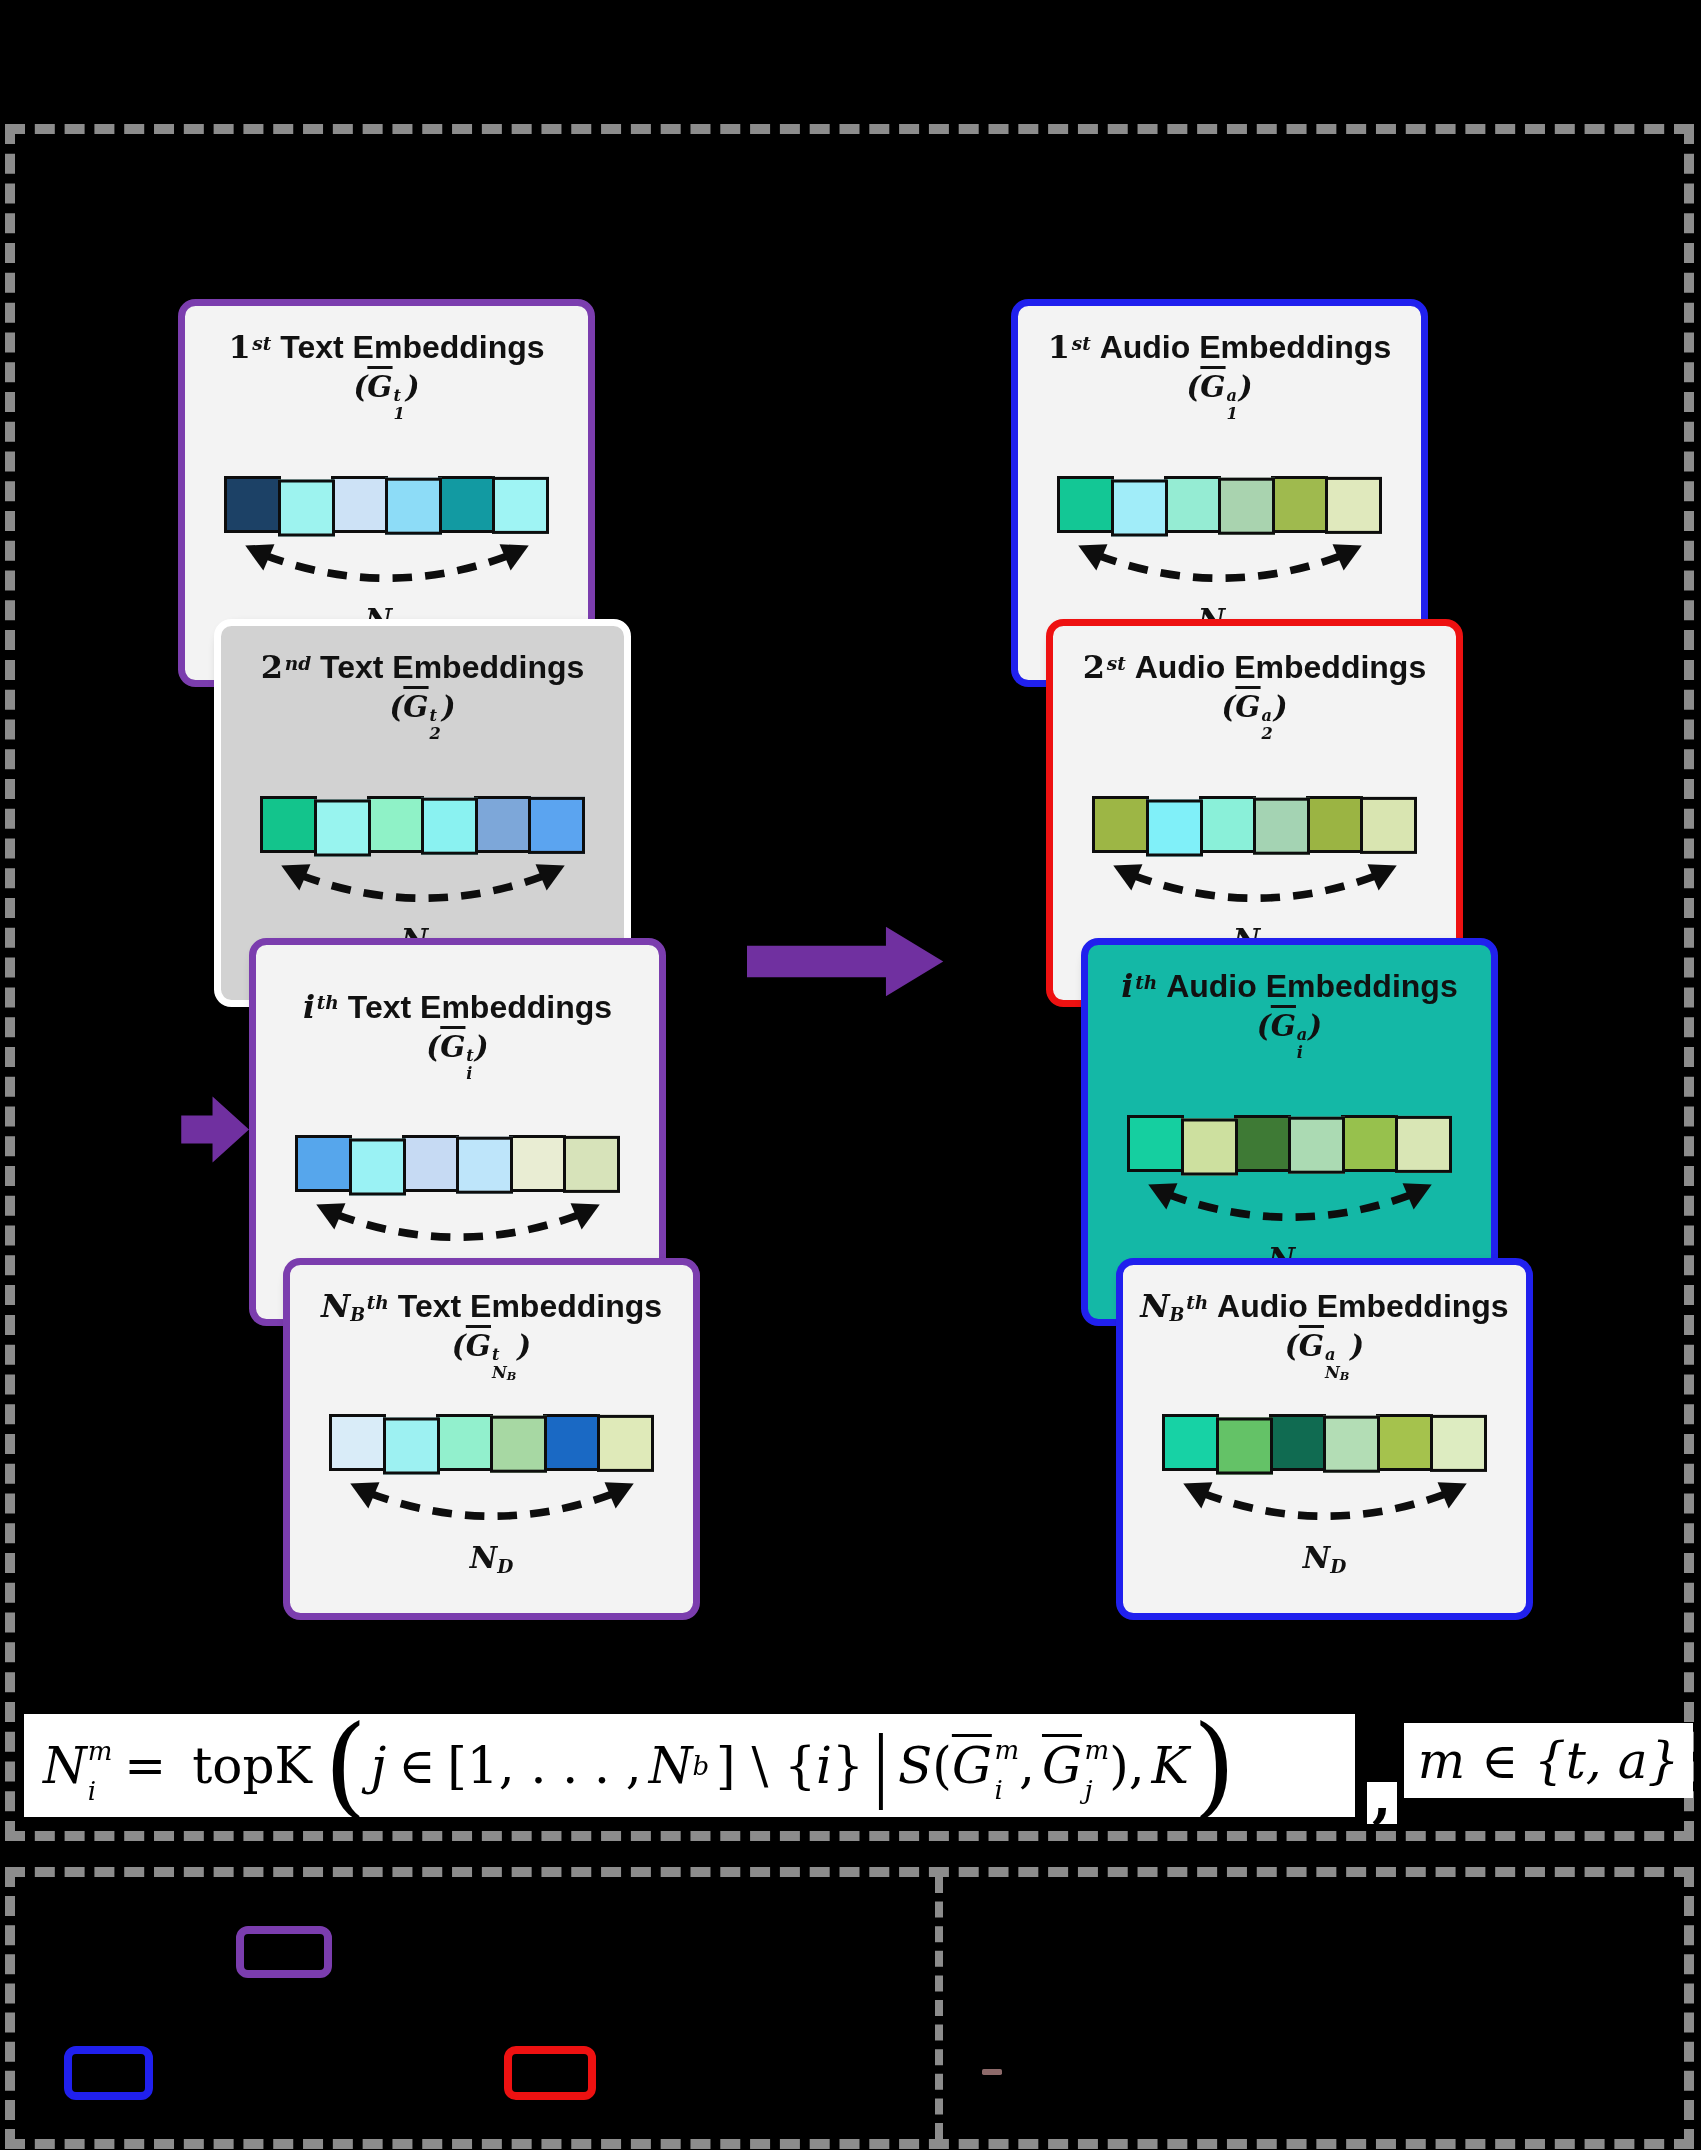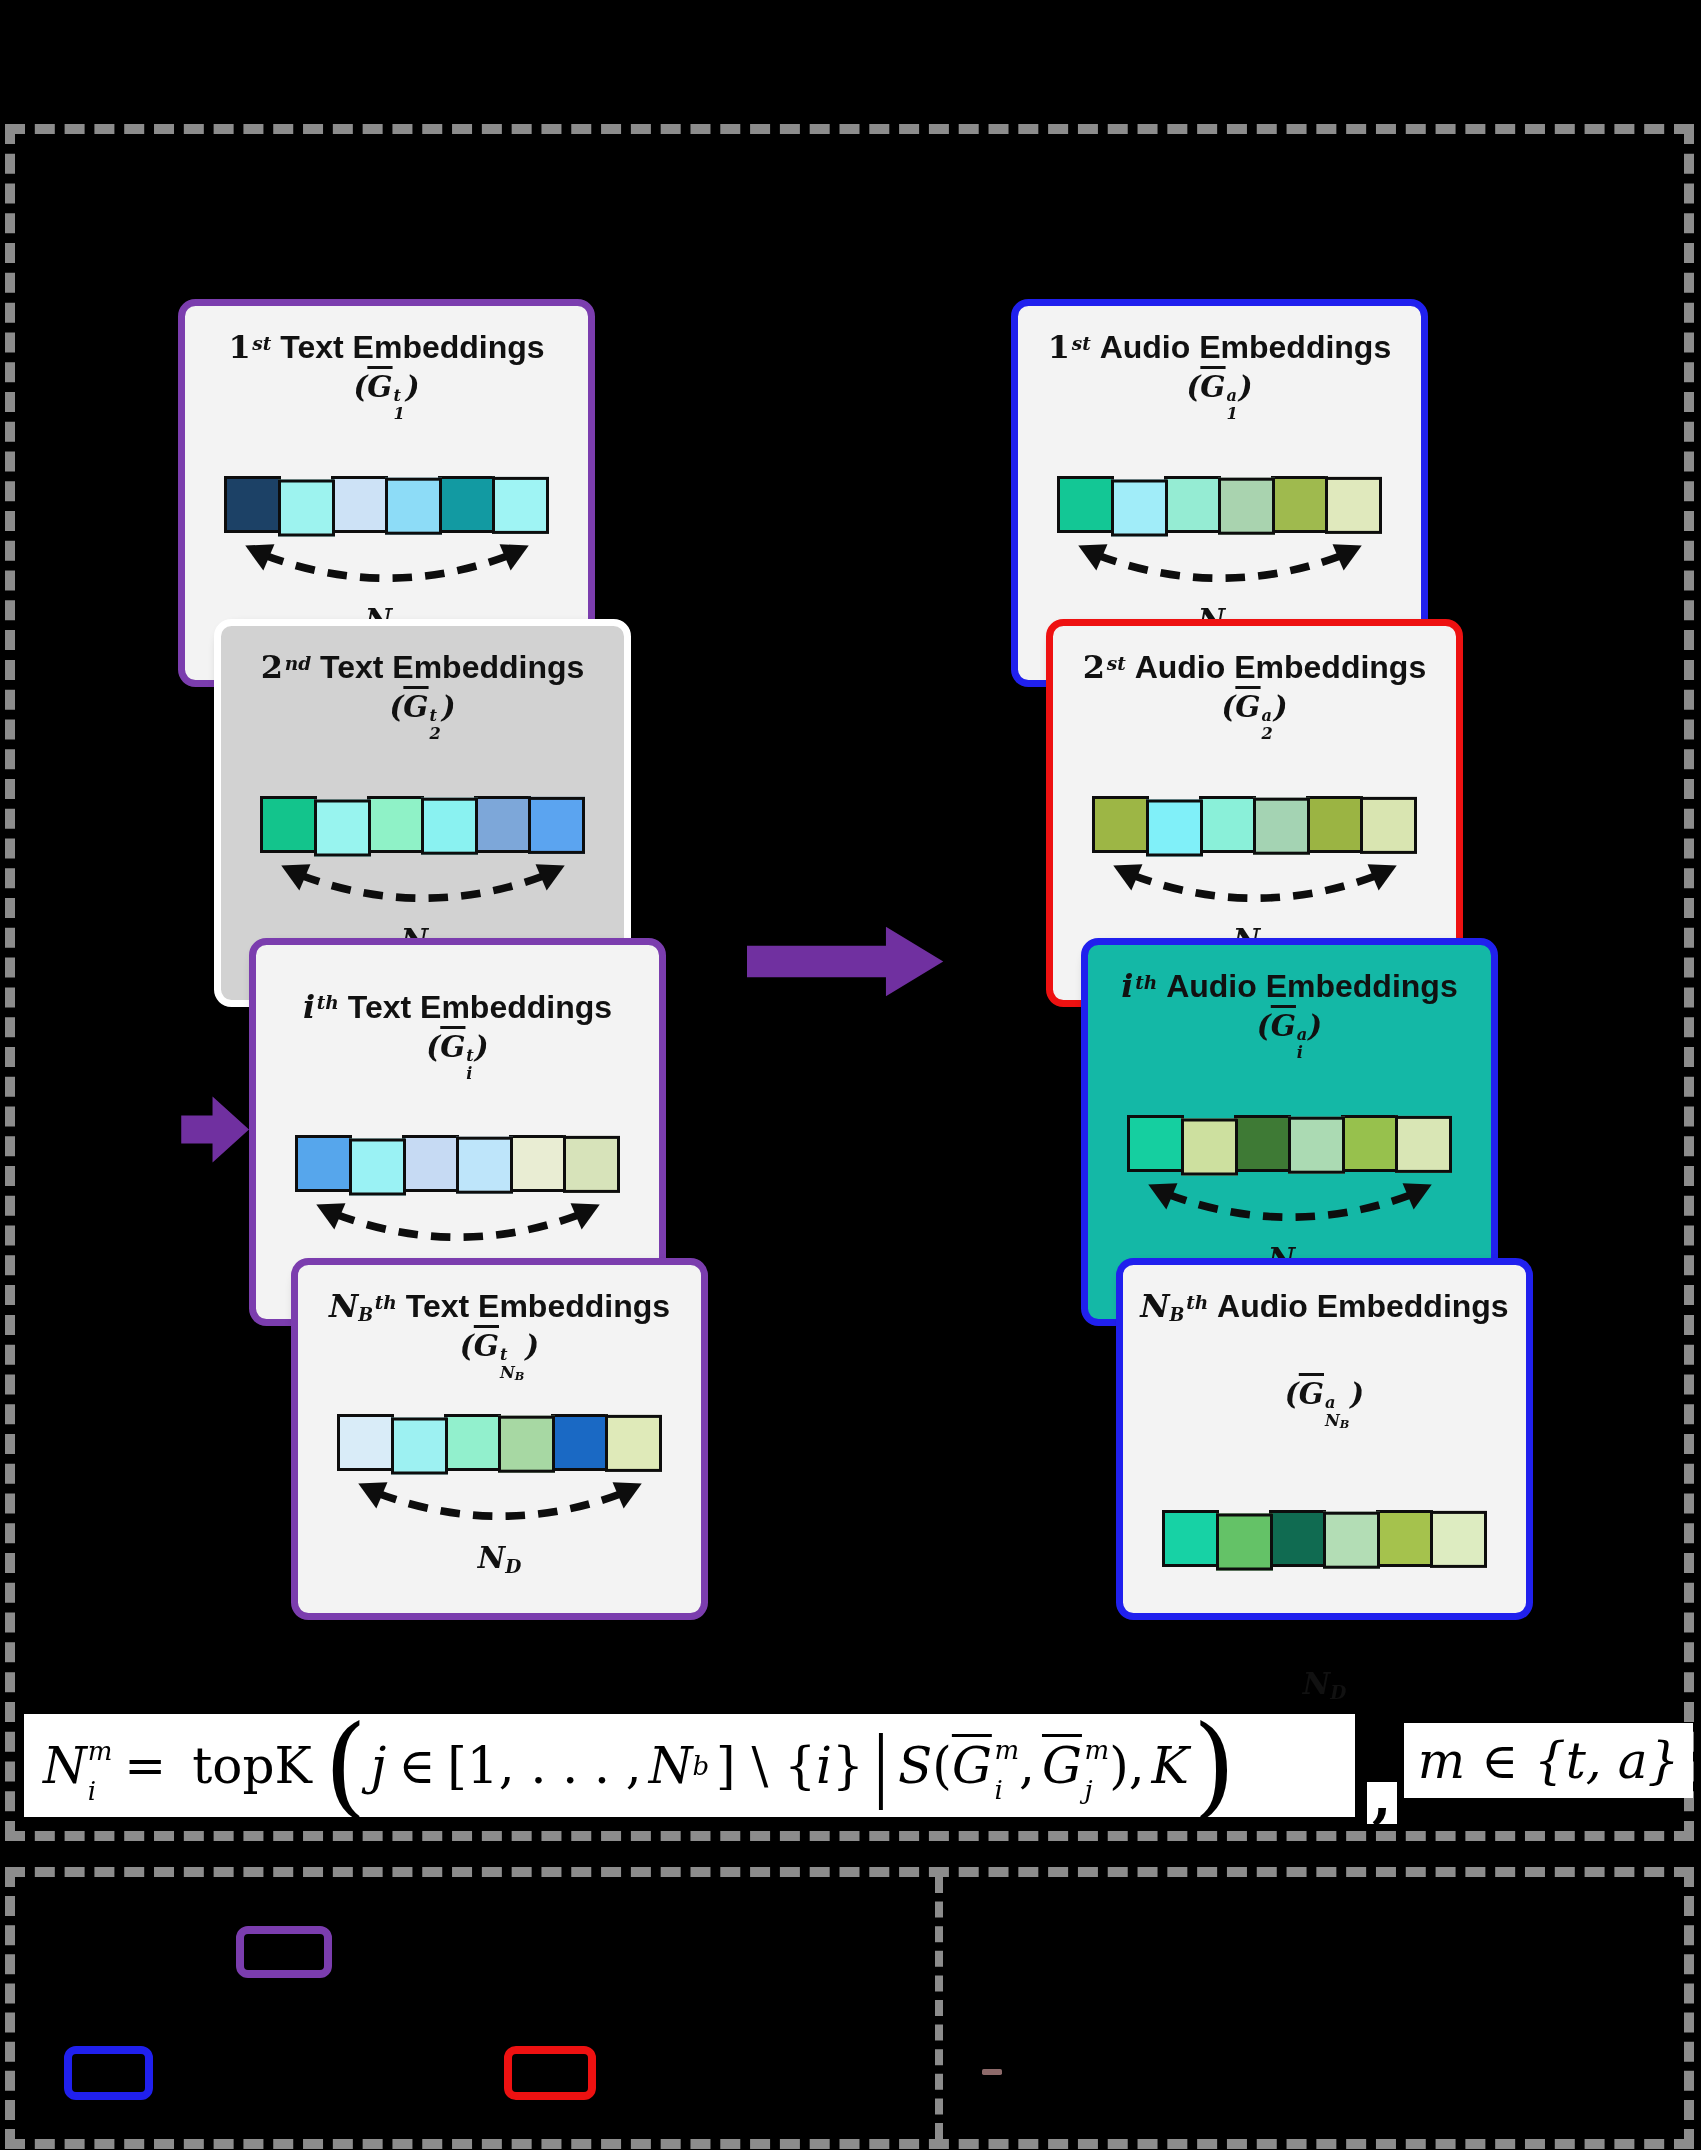--- a/index.html
+++ b/index.html
@@ -13,21 +13,21 @@
   .legend-divider{position:absolute;left:935px;top:1877px;height:262px;width:0;
                   border-left:8.7px dashed var(--panel-border,#8c8c8c);}
 
   
   .card{position:absolute;width:417px;height:388px;border:7.8px solid #7b3dae;border-radius:17.4px;
         box-sizing:border-box;background:#f3f3f3;display:flex;flex-direction:column;align-items:center;
         box-shadow:7.8px 9.6px 12px rgba(0,0,0,0.45);}
   .card-t1{left:178px;top:299px;z-index:11;}
   .card-t2{left:214px;top:619px;z-index:12;}
   .card-ti{left:249px;top:938px;z-index:13;}
-  .card-tnb{left:283px;top:1258px;z-index:14;height:362px;margin-left:8px;}
+  .card-tnb{left:283px;top:1258px;z-index:14;height:362px;}
   .card-a1{left:1011px;top:299px;z-index:11;}
   .card-a2{left:1046px;top:619px;z-index:12;}
   .card-ai{left:1081px;top:938px;z-index:13;}
   .card-anb{left:1116px;top:1258px;z-index:14;height:362px;}
 
   .card-head{margin-top:24px;font-size:32px;line-height:1.1;white-space:nowrap;}
   .ordinal{font-family:"DejaVu Serif","Liberation Serif",serif;font-weight:700;}
   .ord-base{font-style:normal;}
   .card-ti .ord-base,.card-tnb .ord-base,.card-ai .ord-base,.card-anb .ord-base{font-style:italic;}
   .ord-sub{font-size:0.55em;font-style:italic;vertical-align:-0.25em;}
@@ -331,21 +331,21 @@
         <div class="cell c4" style="background: rgb(151, 193, 77);"></div>
         <div class="cell c5" style="background: rgb(217, 230, 181);"></div>
       </div>
     <svg class="nd-arc" width="348" height="66" viewBox="0 0 420 95">
       <path d="M 34 22 Q 210 88 386 22" fill="none" stroke="#0d0d0d" stroke-width="11" stroke-dasharray="28 19"></path>
       <polygon points="6,8 48,6 32,44" fill="#0d0d0d"></polygon>
       <polygon points="414,8 372,6 388,44" fill="#0d0d0d"></polygon>
     </svg>
     <div class="nd-label"><span>N</span><span class="nd-sub">D</span></div>
   </div>
-    <div class="card card-anb" style="border-color: rgb(32, 32, 238); background: rgb(243, 243, 243); gap: 48px;">
+    <div class="card card-anb" style="border-color: rgb(32, 32, 238); background: rgb(243, 243, 243);">
     <div class="card-head">
       <span class="ordinal"><span class="ord-base">N</span><span class="ord-sub">B</span><span class="ord-sup">th</span></span>
       <span class="card-title">Audio Embeddings</span>
     </div>
     <div class="card-symbol">
       <span>(</span><span class="gbar">G</span><span class="stack">
           <span class="s-sup">a</span>
           <span><span>N</span><span class="subsub">B</span></span>
         </span><span>)</span>
     </div>

